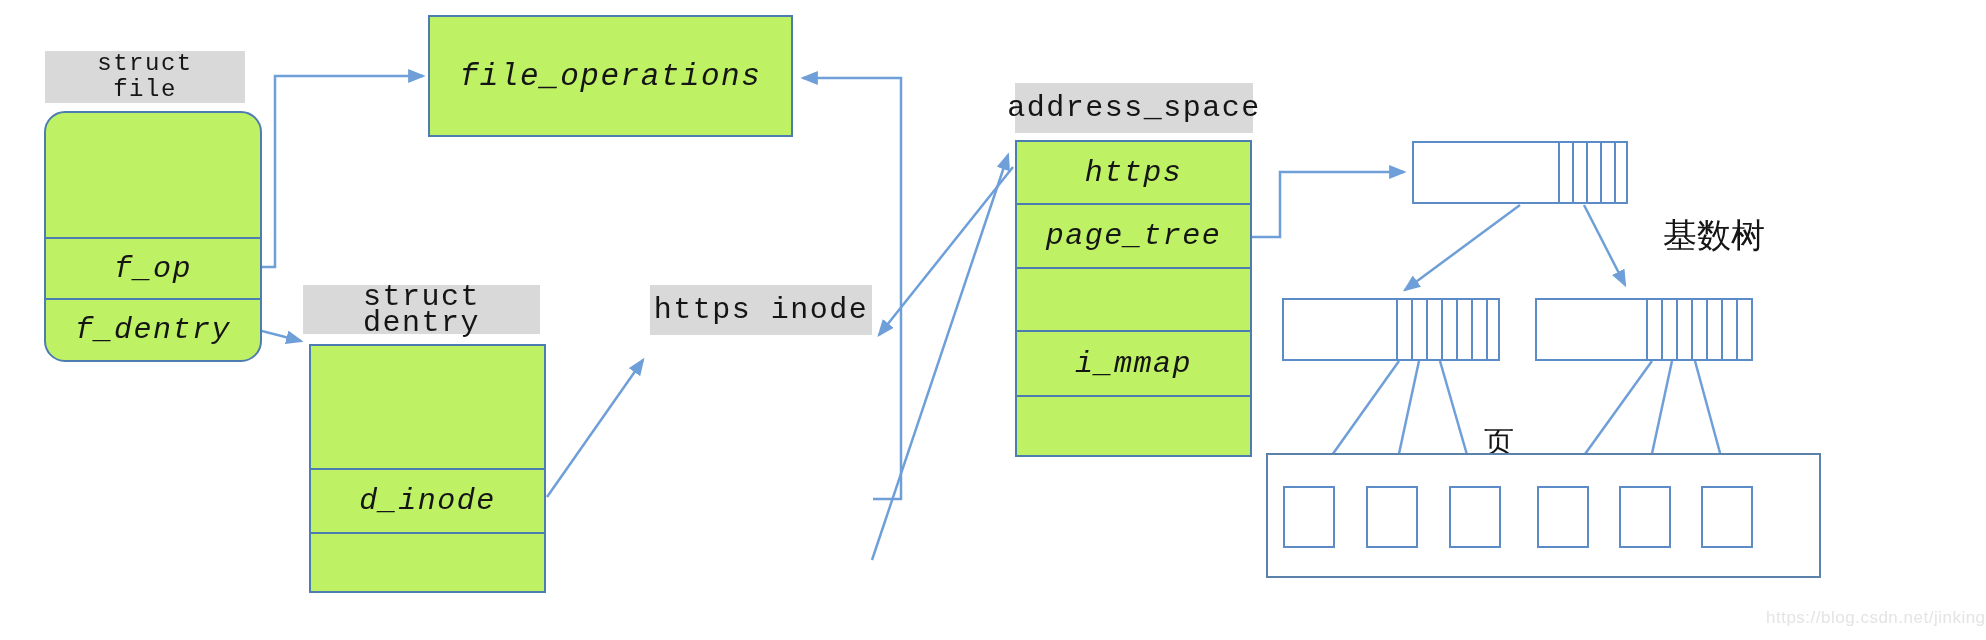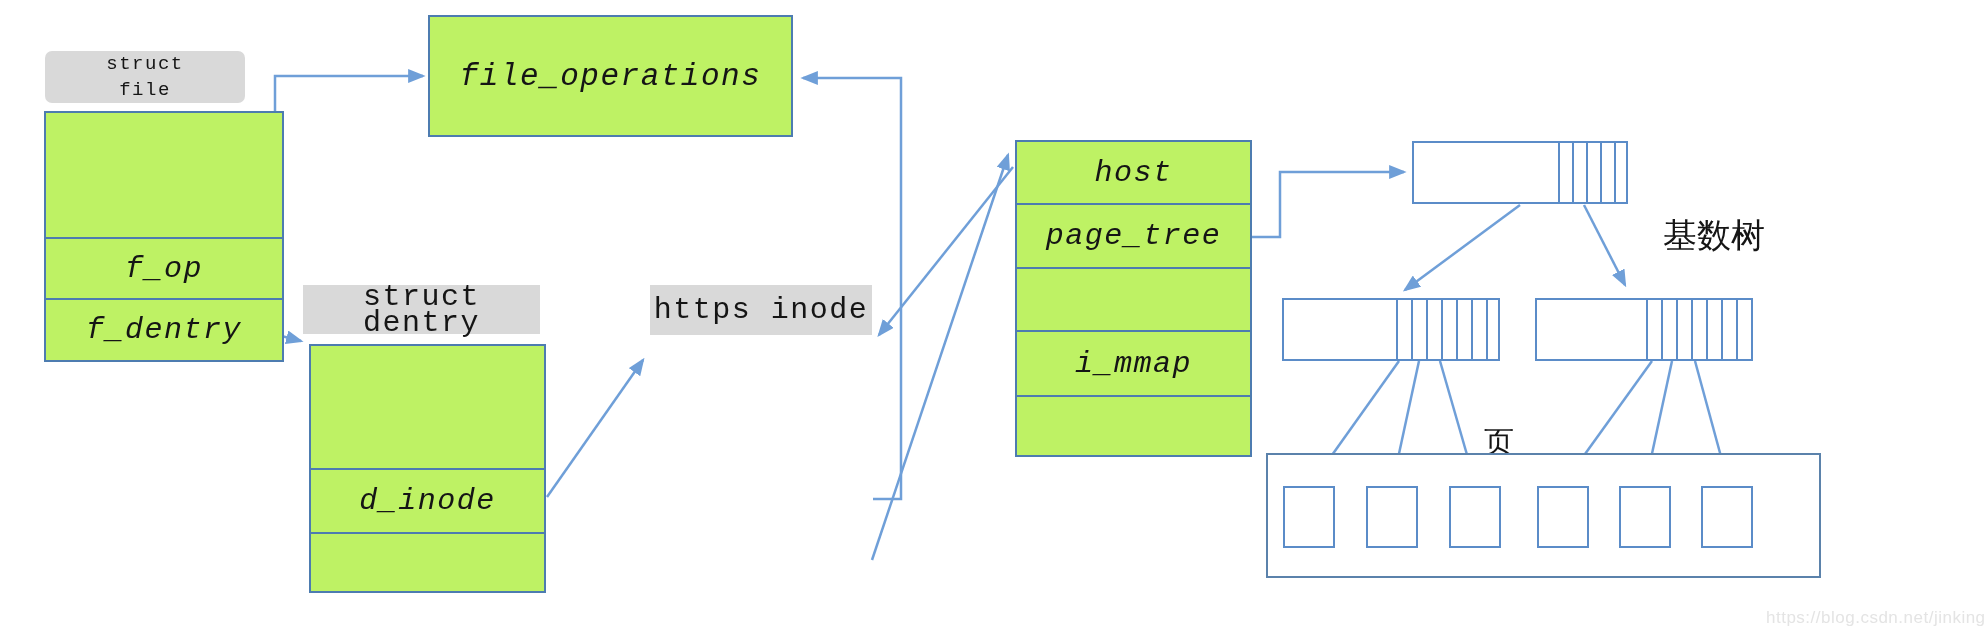--- a/index.html
+++ b/index.html
@@ -18,21 +18,21 @@
   }
   .wires{position:absolute;left:0;top:0;pointer-events:none;}
   .wires path{fill:none;stroke:var(--arrow);stroke-width:2.5;}
   .wires marker path{fill:var(--arrow);stroke:none;}
 
   .glabel{
     position:absolute;background:var(--label-bg);color:var(--text);
     display:flex;align-items:center;justify-content:center;text-align:center;
     font-size:30px;letter-spacing:1.5px;white-space:pre-line;line-height:26px;
   }
-  .glabel.twoline{font-size:19px;border-radius:7px;}
+  .glabel.twoline{font-size:24px;}
 
   .box{
     position:absolute;border:2px solid var(--box-border);background:#bef264;
     box-sizing:border-box;color:var(--text);font-style:italic;
   }
   .box .row{
     display:flex;align-items:center;justify-content:center;box-sizing:border-box;
     font-size:30px;letter-spacing:1.5px;border-top:2px solid var(--box-border);
   }
   .box .row:first-child{border-top:none;}
@@ -73,21 +73,21 @@
     font-family:"DejaVu Sans","Liberation Sans",sans-serif;
     margin-top:18px;
   }
   .watermark{
     position:absolute;left:1766px;top:608px;font-size:17px;letter-spacing:.5px;
     color:var(--watermark);font-family:"Liberation Sans","DejaVu Sans",sans-serif;
   }
 
   
   #lbl-struct-file{left:45px;top:51px;width:200px;height:52px;}
-  #struct-file-box{left:44px;top:111px;width:240px;height:251px;}
+  #struct-file-box{left:44px;top:111px;width:218px;height:251px;border-radius:21px;}
   #file-operations-box{left:428px;top:15px;width:365px;height:122px;}
   #lbl-struct-dentry{left:303px;top:285px;width:237px;height:49px;}
   #dentry-box{left:309px;top:344px;width:237px;height:249px;}
   #lbl-struct-inode{left:650px;top:285px;width:222px;height:50px;}
   #inode-box{left:650px;top:343px;width:223px;height:250px;}
   #lbl-address-space{left:1015px;top:83px;width:238px;height:50px;}
   #addr-box{left:1015px;top:140px;width:237px;height:317px;}
   #radix-root{left:1412px;top:141px;width:216px;height:63px;}
   #radix-left{left:1282px;top:298px;width:218px;height:63px;}
   #radix-right{left:1535px;top:298px;width:218px;height:63px;}
@@ -141,22 +141,23 @@
 
   <div class="glabel" id="lbl-struct-dentry">struct dentry</div>
   <div class="box" id="dentry-box">
     <div class="row"></div>
     <div class="row">d_inode</div>
     <div class="row"></div>
   </div>
 
   <div class="glabel" id="lbl-struct-inode">https inode</div>
 
+  <div class="glabel" id="lbl-address-space">address_space</div>
   <div class="box" id="addr-box">
-    <div class="row">host</div>
+    <div class="row">https</div>
     <div class="row">page_tree</div>
     <div class="row"></div>
     <div class="row">i_mmap</div>
     <div class="row"></div>
   </div>
 
   <div class="tnode" id="radix-root">
     <div class="stripes p14"></div>
   </div>
   <div class="tnode" id="radix-left">

